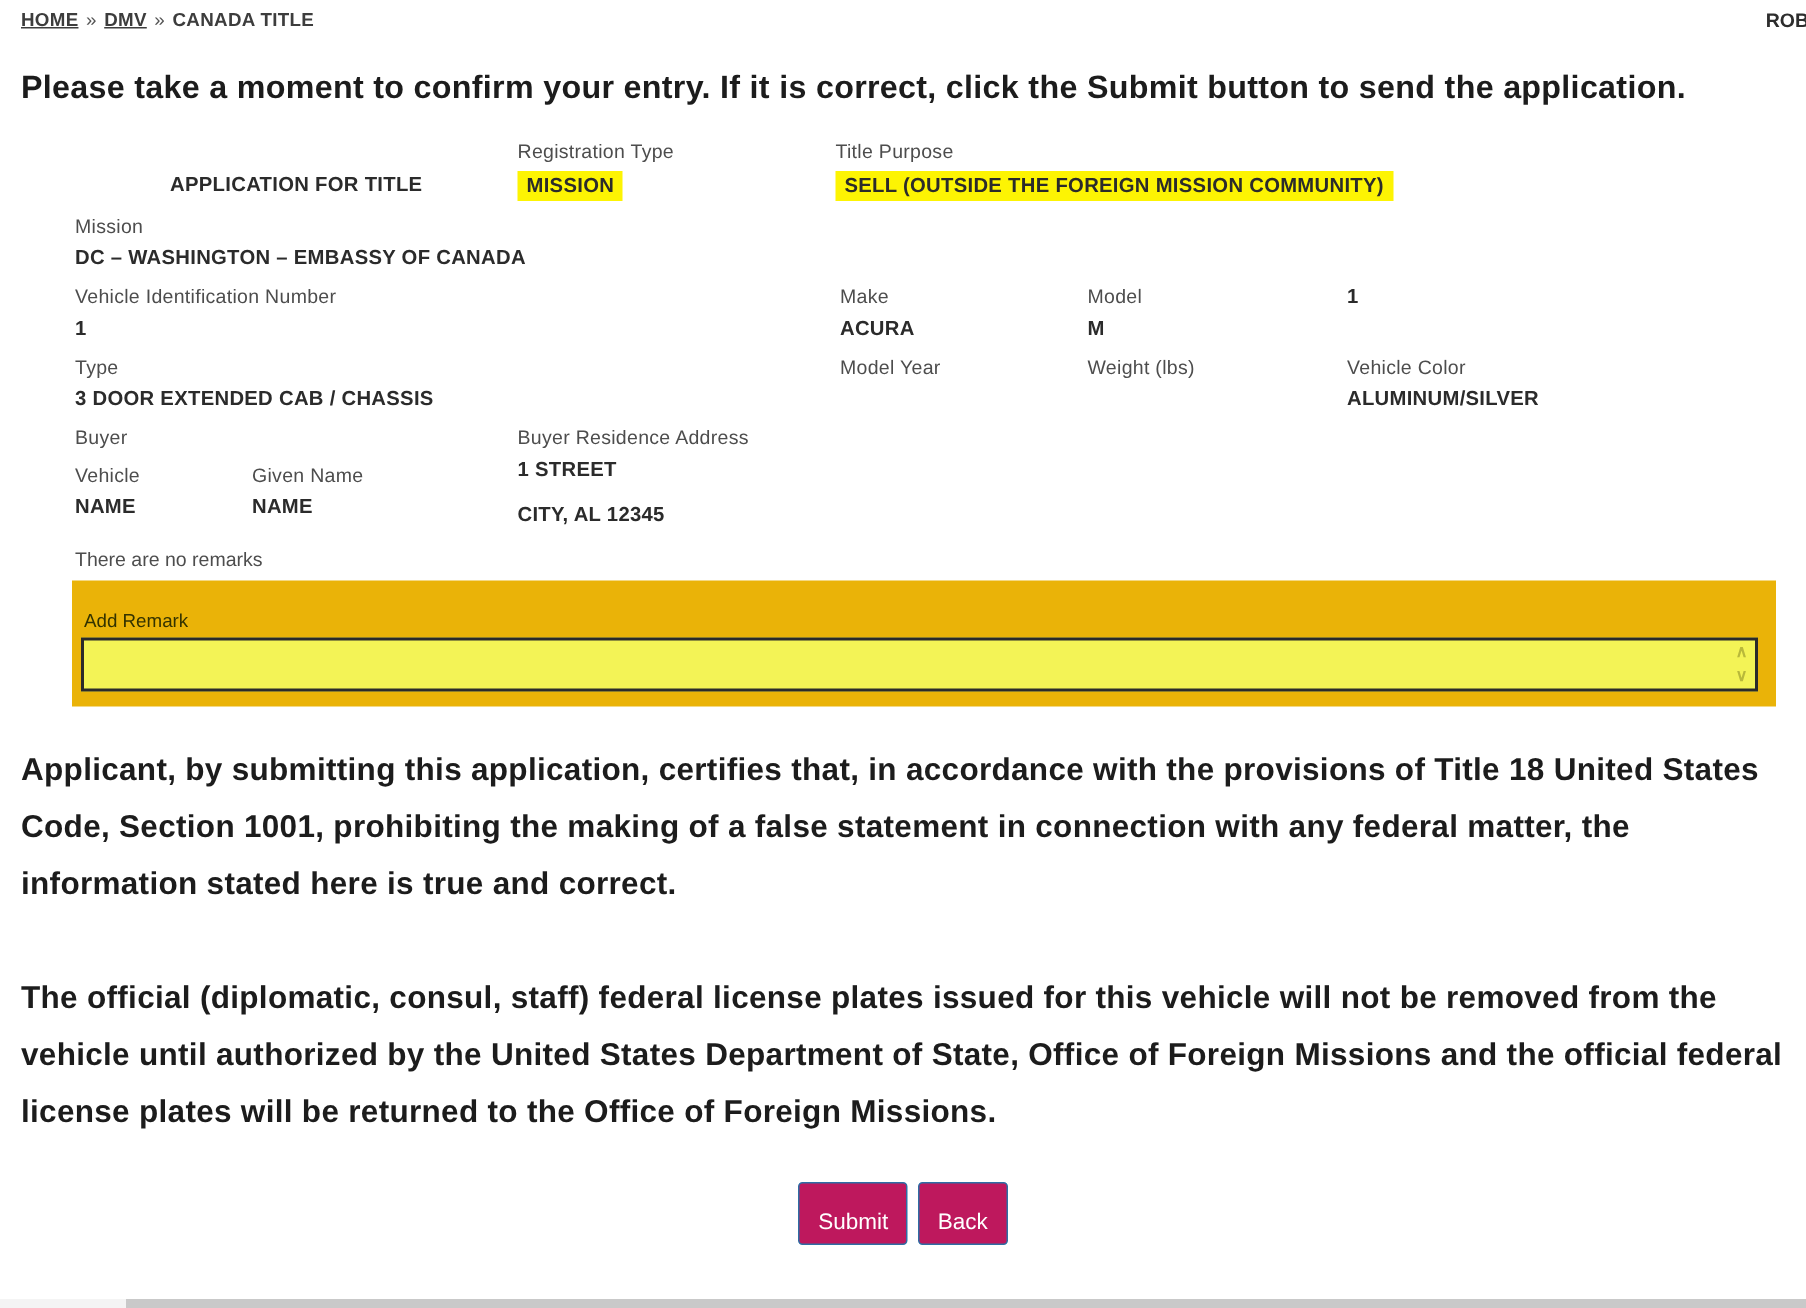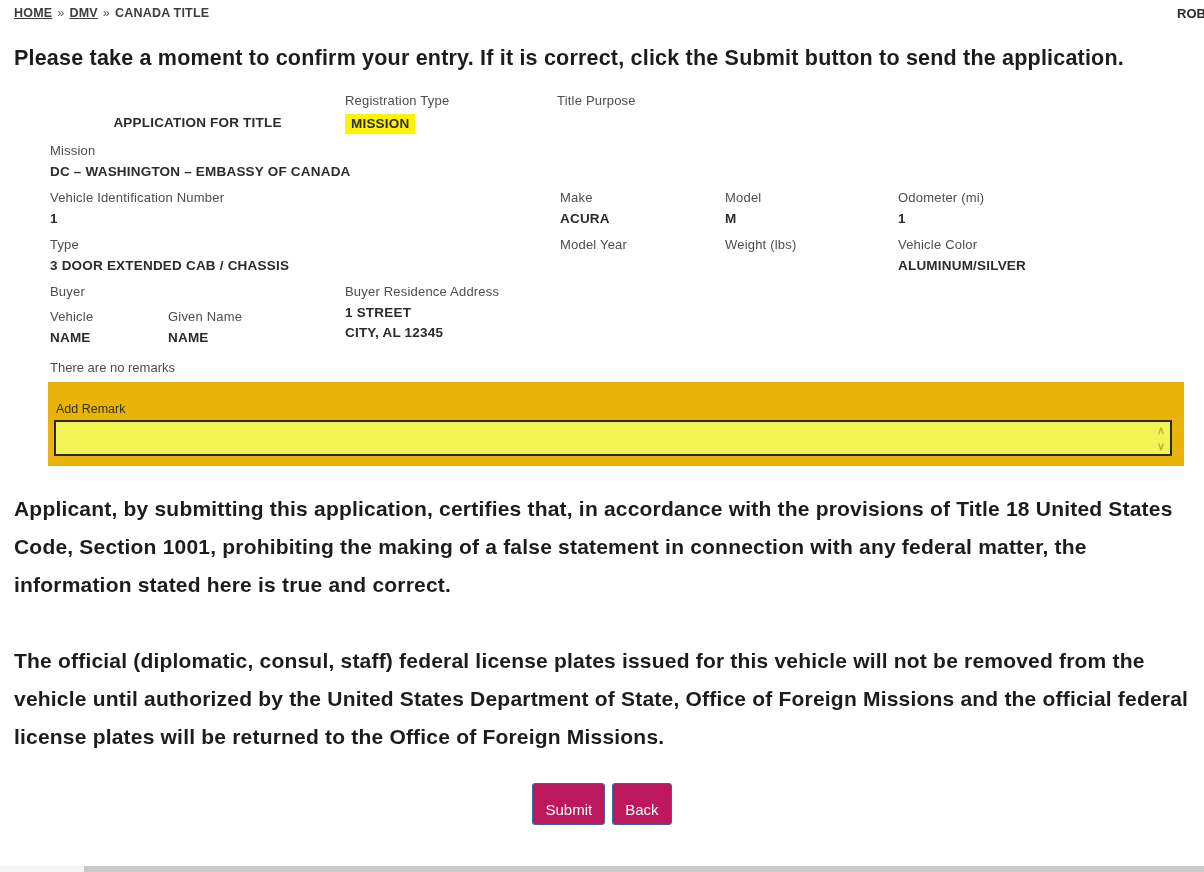--- a/index.html
+++ b/index.html
@@ -126,20 +126,21 @@
 <div class="form-summary">
 
   <div class="fs-row grid-head">
     <div class="form-title">APPLICATION FOR TITLE</div>
     <div>
       <div class="f-label">Registration Type</div>
       <div class="f-value"><span class="hl">MISSION</span></div>
     </div>
     <div>
       <div class="f-label">Title Purpose</div>
+      <div class="f-value"><span class="hl">SELL (OUTSIDE THE FOREIGN MISSION COMMUNITY)</span></div>
     </div>
   </div>
 
   <div class="fs-row">
     <div class="f-label">Mission</div>
     <div class="f-value">DC – WASHINGTON – EMBASSY OF CANADA</div>
   </div>
 
   <div class="fs-row grid-vehicle">
     <div>
@@ -148,21 +149,20 @@
     </div>
     <div>
       <div class="f-label">Make</div>
       <div class="f-value">ACURA</div>
     </div>
     <div>
       <div class="f-label">Model</div>
       <div class="f-value">M</div>
     </div>
     <div>
-      <div class="f-label">Odometer (mi)</div>
       <div class="f-value">1</div>
     </div>
   </div>
 
   <div class="fs-row grid-vehicle">
     <div>
       <div class="f-label">Type</div>
       <div class="f-value">3 DOOR EXTENDED CAB / CHASSIS</div>
     </div>
     <div>
@@ -184,21 +184,21 @@
       <div class="f-label">Buyer</div>
       <div class="name-grid">
         <div class="f-label" style="margin-top:4px;">Vehicle</div>
         <div class="f-label" style="margin-top:4px;">Given Name</div>
         <div class="f-value">NAME</div>
         <div class="f-value">NAME</div>
       </div>
     </div>
     <div>
       <div class="f-label">Buyer Residence Address</div>
-      <div class="f-value" style="margin-bottom:3px;">1 STREET</div>
+      <div class="f-value" style="margin-bottom:13px;">1 STREET</div>
       <div class="f-value">CITY, AL 12345</div>
     </div>
   </div>
 </div>
 
 <div class="remarks-status">There are no remarks</div>
 
 <div class="add-remark-block">
   <div class="add-remark-label">Add Remark</div>
   <div class="fake-textarea">

